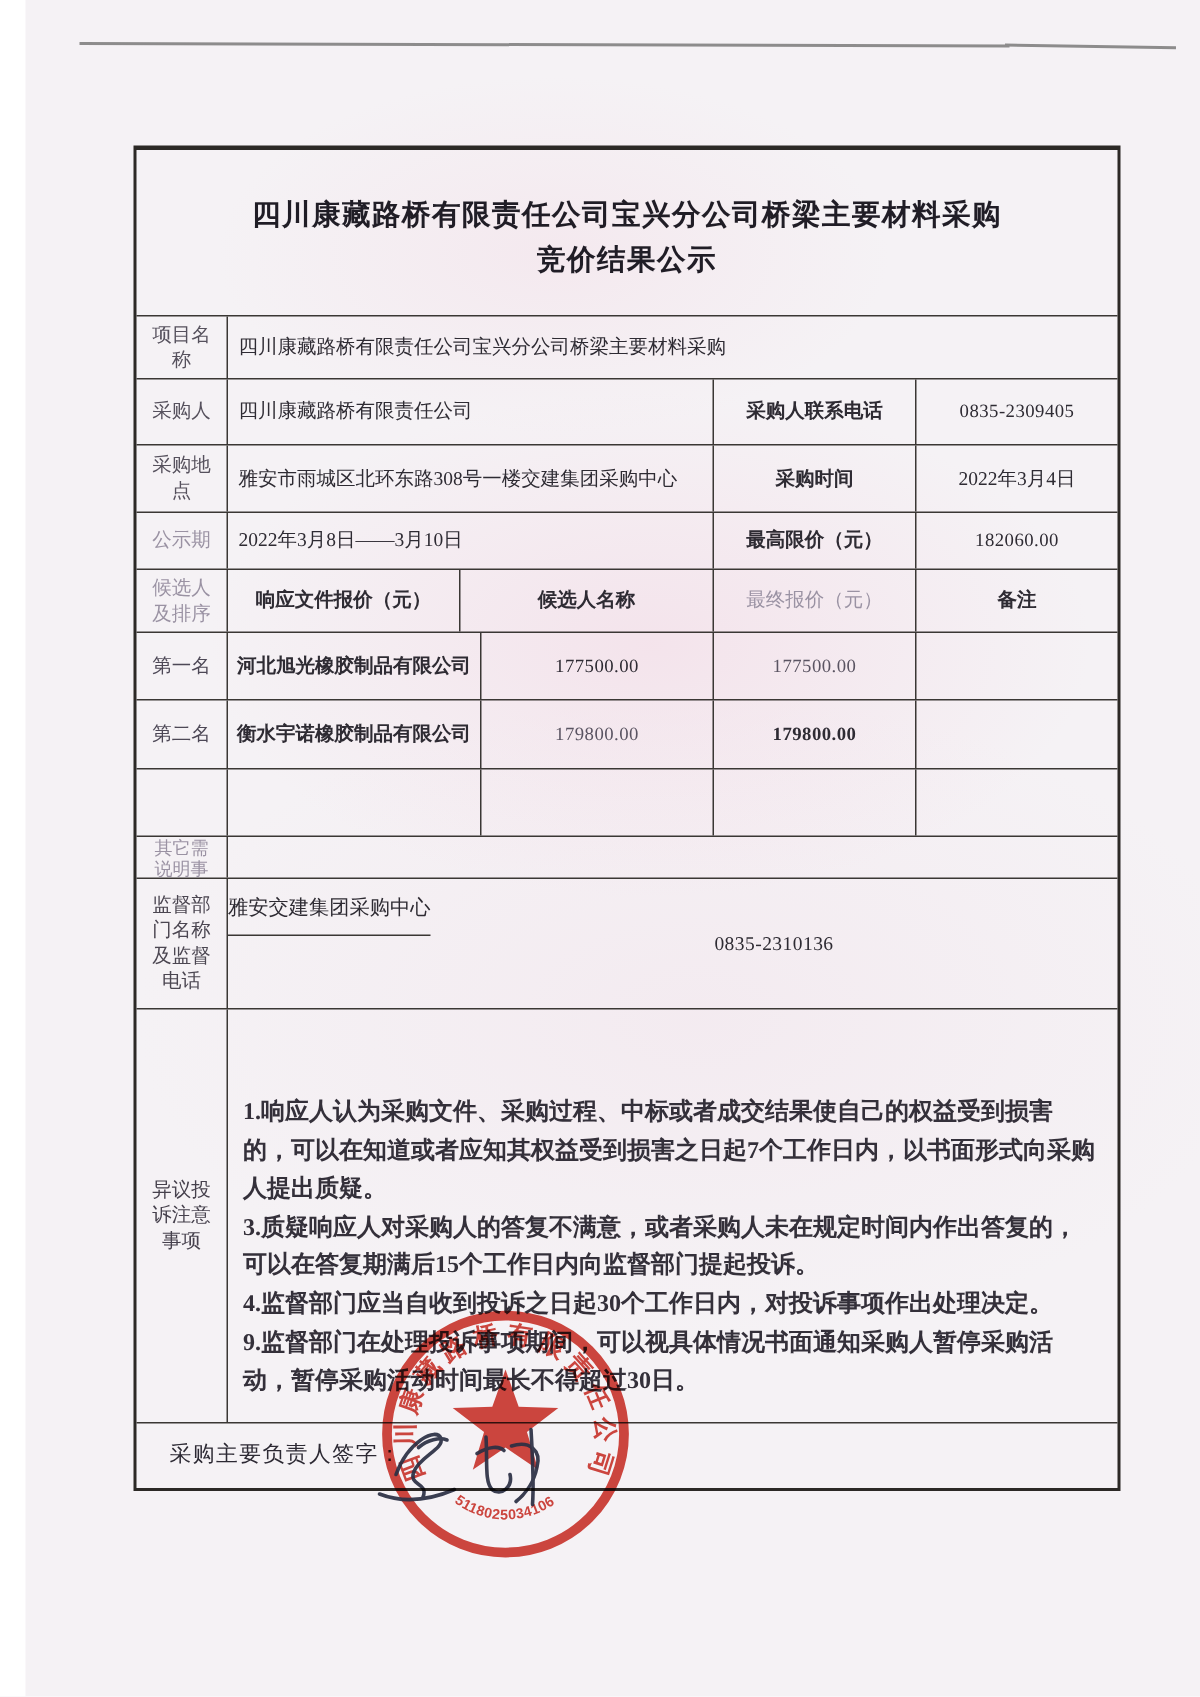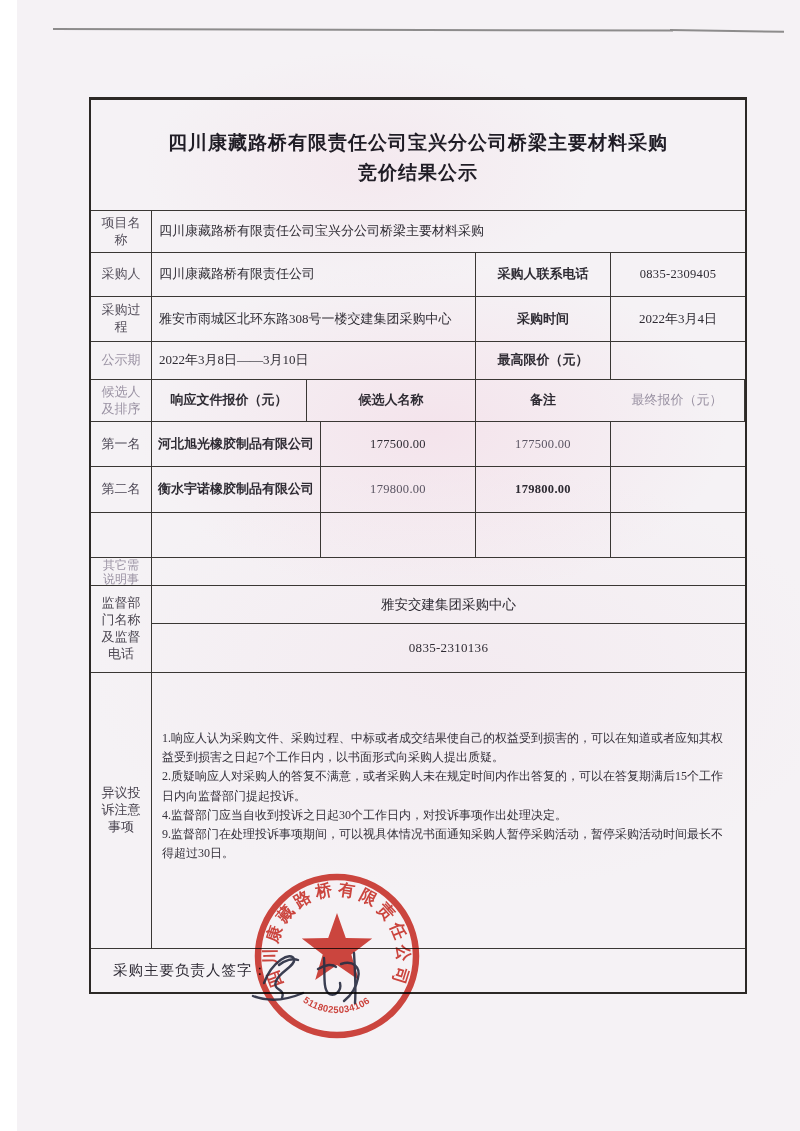--- a/index.html
+++ b/index.html
@@ -53,27 +53,27 @@
   .lft{padding-left:7px;padding-right:4px;justify-content:flex-start;text-align:left;}
   .faded{color:var(--faded);}
   .semib{font-weight:600;}
   .boldc{font-weight:700;}
   .num{font-size:12.5px;letter-spacing:.3px;}
   .clipTop{align-items:flex-start;padding-top:1px;font-size:12px;line-height:1.15;}
 
   .title-row{flex-direction:column;justify-content:center;align-items:center;gap:4px;padding-top:6px;}
   .title-line{font-family:"Liberation Sans","DejaVu Sans",sans-serif;font-weight:700;font-size:19px;color:#201d26;letter-spacing:1px;}
 
-  .sup-stack{display:flex;flex-direction:column;flex:1;}
+  .sup-stack{display:flex;flex-direction:row;flex:1;}
   .sup-cell{display:flex;align-items:center;justify-content:center;box-sizing:border-box;font-size:13.5px;}
   .sup-cell.first{border-bottom:1.5px solid var(--bd);}
 
   .notice-body{
     align-self:stretch;display:block;
-    padding:56px 12px 8px 10px;font-size:12px;line-height:1.6;color:#34303a;
+    padding:56px 12px 8px 10px;font-size:16px;line-height:1.6;color:#34303a;font-weight:bold;
   }
   .notice-item{margin:0;}
 
   .sig-cell{font-size:14.5px;padding-left:22px;color:#2c2933;letter-spacing:1px;}
 
   .overlay{position:absolute;left:0;top:0;width:800px;height:1131px;mix-blend-mode:multiply;pointer-events:none;}
 </style>
 </head>
 <body>
 
@@ -95,38 +95,39 @@
     </div>
 
     <div class="row" style="height:44px">
       <div class="cell lbl w61">采购人</div>
       <div class="cell lft w324">四川康藏路桥有限责任公司</div>
       <div class="cell ctr w135 semib">采购人联系电话</div>
       <div class="cell ctr grow endc num">0835-2309405</div>
     </div>
 
     <div class="row" style="height:45px">
-      <div class="cell lbl w61">采购过程</div>
+      <div class="cell lbl w61">采购地点</div>
       <div class="cell lft w324">雅安市雨城区北环东路308号一楼交建集团采购中心</div>
       <div class="cell ctr w135 semib">采购时间</div>
       <div class="cell ctr grow endc">2022年3月4日</div>
     </div>
 
     <div class="row" style="height:38px">
       <div class="cell lbl w61 faded">公示期</div>
       <div class="cell lft w324">2022年3月8日——3月10日</div>
       <div class="cell ctr w135 semib">最高限价（元）</div>
+      <div class="cell ctr grow endc num">182060.00</div>
     </div>
 
     <div class="row" style="height:42px">
       <div class="cell lbl w61 faded">候选人及排序</div>
       <div class="cell ctr w155 boldc">响应文件报价（元）</div>
       <div class="cell ctr w169 semib">候选人名称</div>
+      <div class="cell ctr w135 faded">最终报价（元）</div>
       <div class="cell ctr grow endc semib">备注</div>
-      <div class="cell ctr w135 faded">最终报价（元）</div>
     </div>
 
     <div class="row" style="height:45px">
       <div class="cell ctr w61" style="color:#4d4856">第一名</div>
       <div class="cell ctr w169 semib">河北旭光橡胶制品有限公司</div>
       <div class="cell ctr w155 num">177500.00</div>
       <div class="cell ctr w135 num" style="color:#5a5462">177500.00</div>
       <div class="cell ctr grow endc"></div>
     </div>
 
@@ -157,21 +158,21 @@
         <div class="sup-cell first" style="height:38px">雅安交建集团采购中心</div>
         <div class="sup-cell num" style="flex:1;font-size:13px">0835-2310136</div>
       </div>
     </div>
 
     <div class="row" style="height:276px">
       <div class="cell lbl w61" style="color:#46414d">异议投诉注意事项</div>
       <div class="cell endc grow" style="align-items:flex-start">
         <div class="notice-body">
           <p class="notice-item">1.响应人认为采购文件、采购过程、中标或者成交结果使自己的权益受到损害的，可以在知道或者应知其权益受到损害之日起7个工作日内，以书面形式向采购人提出质疑。</p>
-          <p class="notice-item">2.质疑响应人对采购人的答复不满意，或者采购人未在规定时间内作出答复的，可以在答复期满后15个工作日内向监督部门提起投诉。</p>
+          <p class="notice-item">3.质疑响应人对采购人的答复不满意，或者采购人未在规定时间内作出答复的，可以在答复期满后15个工作日内向监督部门提起投诉。</p>
           <p class="notice-item">4.监督部门应当自收到投诉之日起30个工作日内，对投诉事项作出处理决定。</p>
           <p class="notice-item">9.监督部门在处理投诉事项期间，可以视具体情况书面通知采购人暂停采购活动，暂停采购活动时间最长不得超过30日。</p>
         </div>
       </div>
     </div>
 
     <div class="row last" style="height:43px">
       <div class="cell endc grow sig-cell">采购主要负责人签字：</div>
     </div>
 

